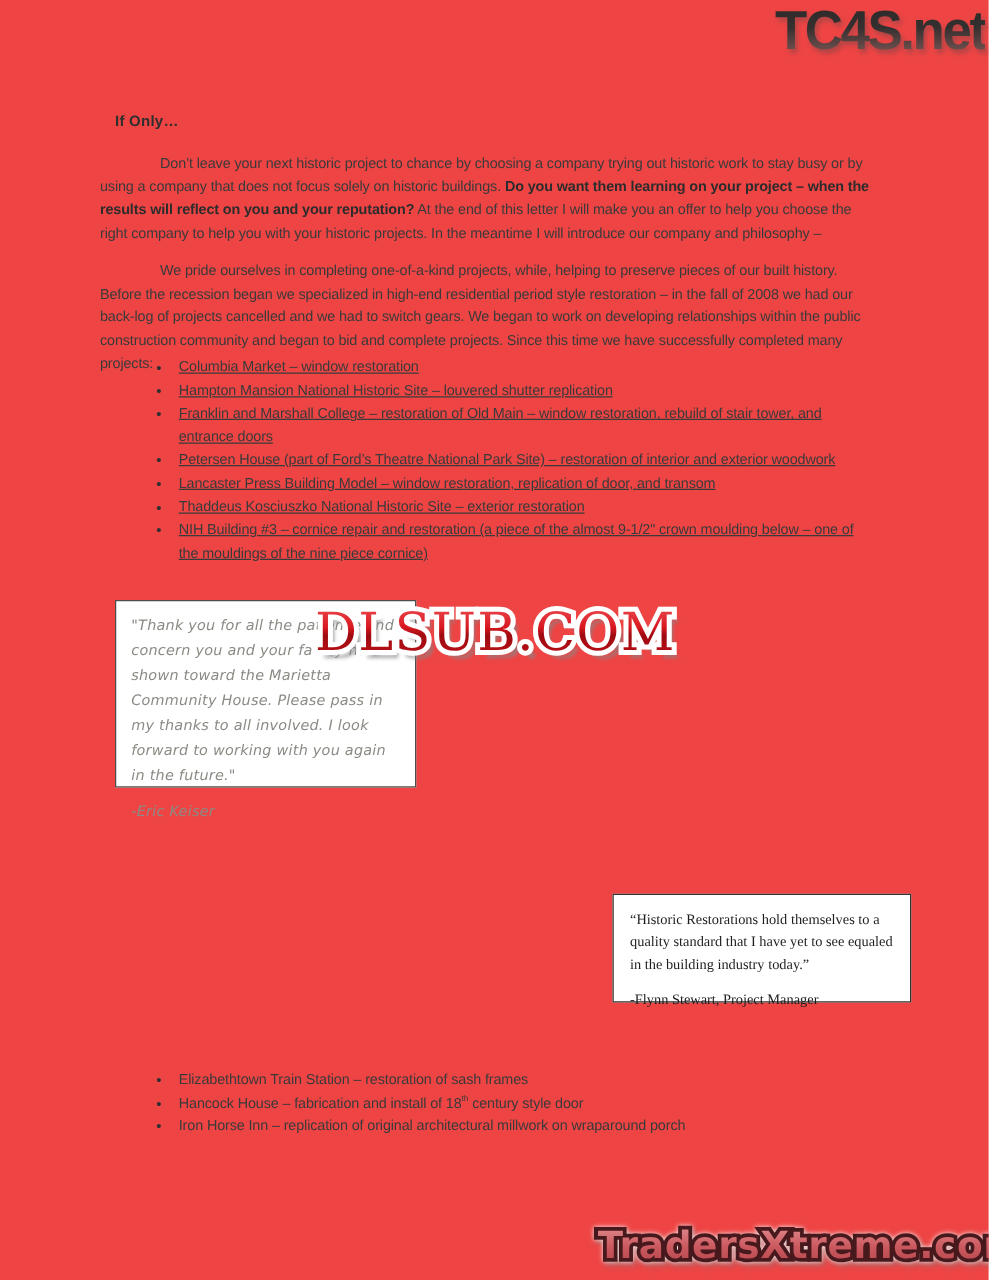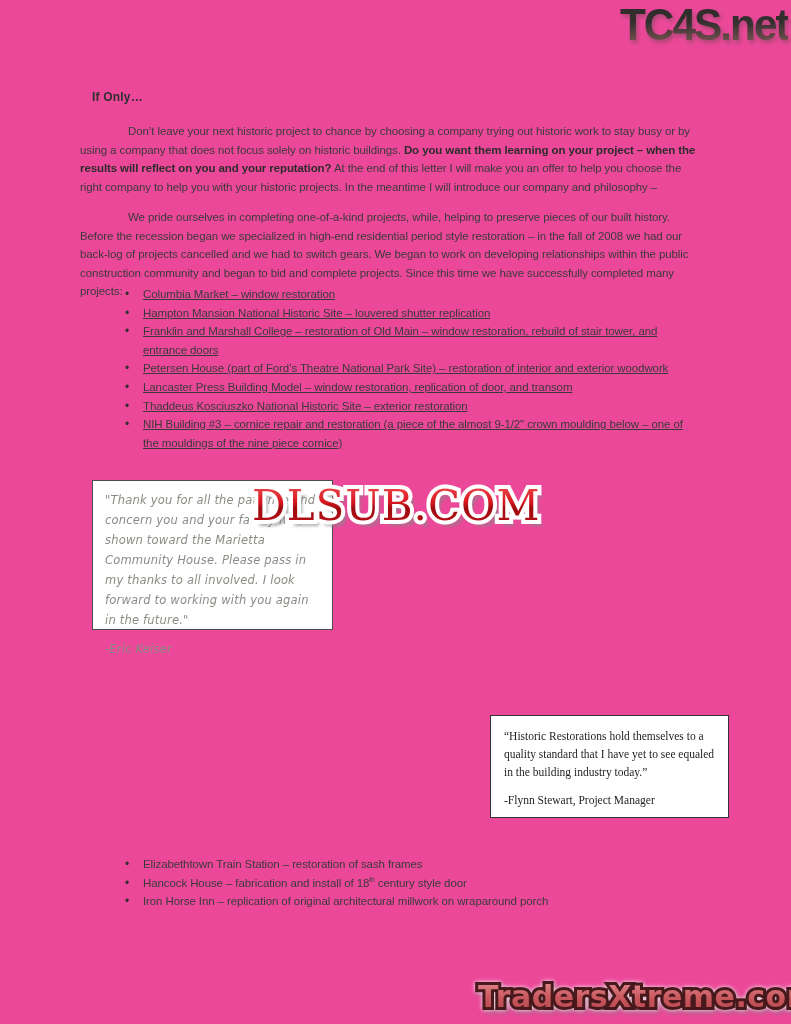--- a/index.html
+++ b/index.html
@@ -1,21 +1,21 @@
 <!DOCTYPE html>
 <html><head>
 <meta charset="utf-8">
 <style>
   * { margin: 0; padding: 0; box-sizing: border-box; }
   html, body { background: #ffffff; }
   .page {
     position: relative;
     width: 791px;
     height: 1024px;
-    background: #ec4899;
+    background: #ef4444;
     font-family: "Liberation Sans", sans-serif;
     color: #383838;
     overflow: hidden;
   }
 
   
   .wm-tc4s {
     position: absolute;
     top: 0px;
     right: 3px;
@@ -104,21 +104,21 @@
     font-size: 11.5px;
     line-height: 20px;
     letter-spacing: 0.2px;
     color: #8b8b85;
   }
   .quote1 .sig { margin-top: 9px; }
   .quote2 {
     left: 490px;
     top: 715px;
     width: 239px;
-    height: 103px;
+    height: 87px;
     border: 1px solid #333333;
     padding: 11px 13px;
     font-family: "Liberation Serif", serif;
     font-size: 11.5px;
     line-height: 18px;
     color: #1e1e1e;
   }
   .quote2 .sig { margin-top: 10px; }
 
   

